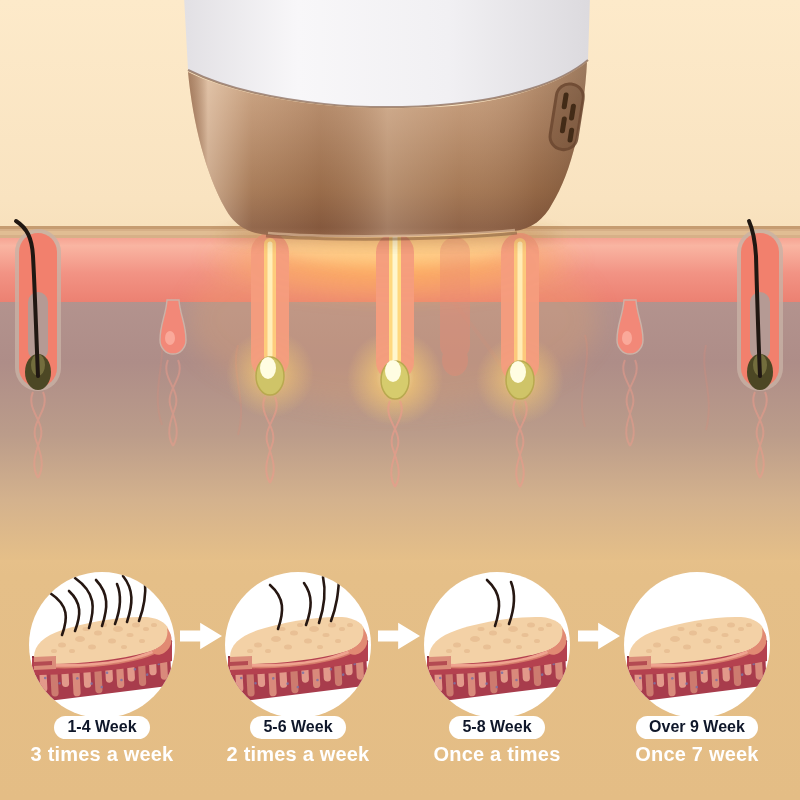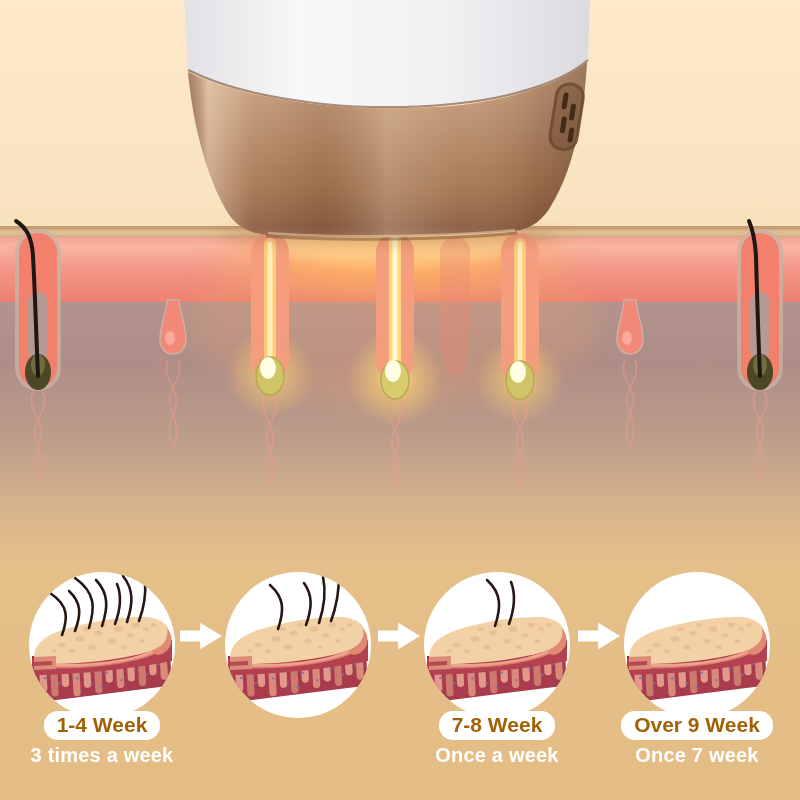--- a/index.html
+++ b/index.html
@@ -10,21 +10,21 @@
   }
   .hero{position:absolute;top:0;left:0;display:block;}
   .stage{position:absolute;top:572px;width:160px;text-align:center;}
   .circle{
     width:146px;height:146px;border-radius:50%;background:#fff;
     margin:0 auto;overflow:hidden;position:relative;
   }
   .circle svg{display:block;}
   .pill{
     display:inline-block;background:#ffffff;border-radius:14px;
-    padding:2px 13px 3px;font-size:21px;font-weight:bold;color:#a16207;
+    padding:2px 13px 3px;font-size:16px;font-weight:bold;color:#0f172a;
     margin-top:-20px;position:relative;z-index:2;white-space:nowrap;
   }
   .freq{font-size:20px;font-weight:bold;color:#ffffff;margin-top:4px;letter-spacing:.2px;white-space:nowrap;text-align:center;}
   .arrow{
     position:absolute;top:621px;width:42px;height:30px;background:#ffffff;
     clip-path:polygon(0 32%,48% 32%,48% 6%,100% 50%,48% 94%,48% 68%,0 68%);
     filter:drop-shadow(2px 2px 0 rgba(198,138,64,.30));
   }
 </style>
 </head>
@@ -359,20 +359,22 @@
         </g>
         <g>
                 <path d="M-20,-24 C-14,-41.6 -13,-54.8 -28,-68" fill="none" stroke="#261712" stroke-width="2.6" stroke-linecap="round"></path>
                 <path d="M8,-28 C14,-44.8 15,-57.4 6,-70" fill="none" stroke="#261712" stroke-width="2.6" stroke-linecap="round"></path>
                 <path d="M21,-30 C27,-48.400000000000006 28,-62.199999999999996 25,-76" fill="none" stroke="#261712" stroke-width="2.6" stroke-linecap="round"></path>
                 <path d="M33,-32 C39,-48 40,-60 41,-72" fill="none" stroke="#261712" stroke-width="2.6" stroke-linecap="round"></path>
               </g>
       </g>
     </svg>
   </div>
+      <div class="pill"><span>5-6 Week</span></div>
+      <div class="freq">2 times a week</div>
     </div>
     <div class="stage" style="left:417px">
       <div class="circle">
     <svg width="146" height="146" viewBox="-73 -73 146 146">
       <g transform="translate(0,8)">
         <g transform="rotate(-3)">
           <path d="M-68,6 L68,-6 L68,36 L-68,46 Z" fill="#a83c4c"></path>
           <g>
             <rect x="-63.6" y="8" width="7.2" height="28" rx="3.6" fill="#e2998a"></rect>
             <rect x="-52.6" y="7" width="7.2" height="34" rx="3.6" fill="#cd7b6f"></rect>
@@ -432,22 +434,22 @@
           <path d="M-68,4 L-46,3 L-46,16 L-68,17 Z" fill="#db8d7a"></path>
           <path d="M-68,9 L-50,8 L-50,12 L-68,13 Z" fill="#aa3b49" opacity=".8"></path>
         </g>
         <g>
                 <path d="M-2,-27 C4,-45.400000000000006 5,-59.199999999999996 -10,-73" fill="none" stroke="#261712" stroke-width="2.6" stroke-linecap="round"></path>
                 <path d="M12,-29 C18,-45.8 19,-58.4 14,-71" fill="none" stroke="#261712" stroke-width="2.6" stroke-linecap="round"></path>
               </g>
       </g>
     </svg>
   </div>
-      <div class="pill"><span>7-8 Week</span></div>
-      <div class="freq">Once a week</div>
+      <div class="pill"><span>5-8 Week</span></div>
+      <div class="freq">Once a times</div>
     </div>
     <div class="stage" style="left:617px">
       <div class="circle">
     <svg width="146" height="146" viewBox="-73 -73 146 146">
       <g transform="translate(0,8)">
         <g transform="rotate(-3)">
           <path d="M-68,6 L68,-6 L68,36 L-68,46 Z" fill="#a83c4c"></path>
           <g>
             <rect x="-63.6" y="8" width="7.2" height="28" rx="3.6" fill="#e2998a"></rect>
             <rect x="-52.6" y="7" width="7.2" height="34" rx="3.6" fill="#cd7b6f"></rect>

